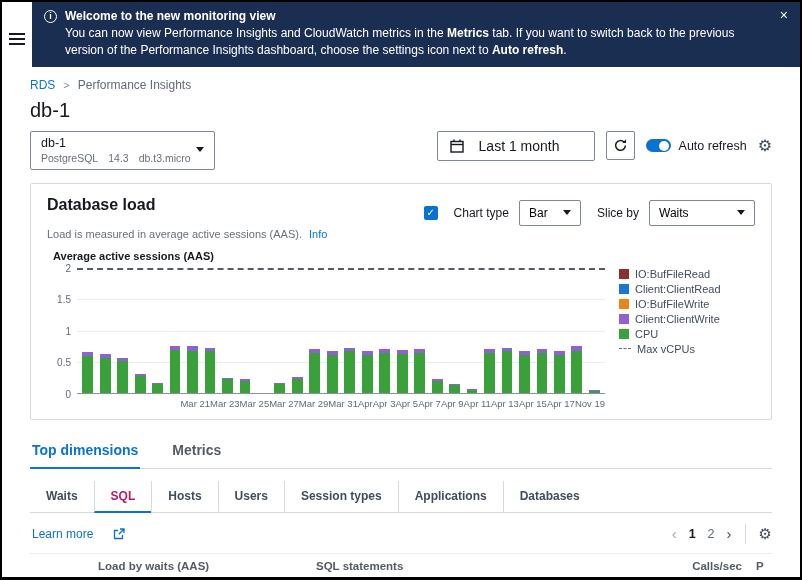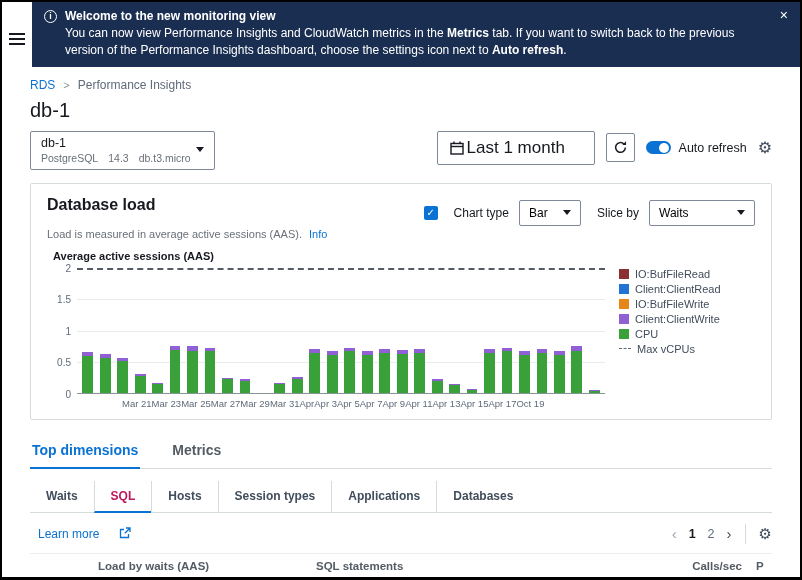--- a/index.html
+++ b/index.html
@@ -36,22 +36,22 @@
   
   .control-row { margin:9px 28px 0; display:flex; justify-content:space-between; align-items:flex-start; }
   .instance-select { width:185px; border:1px solid #7d8998; border-radius:2px; background:#fff;
                      padding:4px 26px 5px 10px; position:relative; text-align:left; }
   .inst-name { font-size:12.5px; color:#16191f; }
   .inst-meta { margin-top:2px; font-size:10.5px; color:#687078; display:flex; gap:10px; }
   .caret { width:0; height:0; border-left:4px solid transparent; border-right:4px solid transparent;
            border-top:5px solid #16191f; display:inline-block; }
   .instance-select .caret { position:absolute; right:10px; top:15px; }
   .toolbar-right { display:flex; align-items:center; gap:11px; }
-  .date-box { display:flex; align-items:center; gap:3px; border:1px solid #7d8998; border-radius:2px;
-              padding:6px 12px; min-width:158px; font-size:17px; color:#16191f; background:#fff; }
+  .date-box { display:flex; align-items:center; gap:15px; border:1px solid #7d8998; border-radius:2px;
+              padding:6px 12px; min-width:158px; font-size:14px; color:#16191f; background:#fff; }
   .sq-btn { width:29px; height:29px; border:1px solid #7d8998; border-radius:2px; display:flex;
             align-items:center; justify-content:center; background:#fff; }
   .toggle-wrap { display:flex; align-items:center; gap:8px; }
   .toggle { width:25px; height:13px; border-radius:8px; background:#0972d3; position:relative; display:inline-block; }
   .toggle::after { content:""; position:absolute; top:1.5px; right:2px; width:10px; height:10px; border-radius:50%; background:#fff; }
   .toggle-label { font-size:12.5px; }
   .gear { font-size:16px; color:#414d5c; line-height:1; }
 
   
   .card { margin:13px 28px 0; border:1px solid #d5dbdb; border-radius:2px; padding:12px 16px 10px; background:#fff; }
@@ -83,41 +83,41 @@
   .baseline { position:absolute; left:0; right:0; bottom:0; height:1px; background:#879596; }
   .maxline { position:absolute; left:0; right:0; top:0; border-top:2px dashed #545b64; }
   .bars { position:absolute; left:2px; right:2px; top:0; bottom:1px; display:flex; align-items:flex-end; }
   .bar-slot { flex:1; display:flex; align-items:flex-end; justify-content:center; height:100%; }
   .bar { width:62%; display:flex; flex-direction:column; }
   .legend { width:150px; padding:0 0 0 14px; }
   .legend-item { display:flex; align-items:center; gap:6px; margin-bottom:3px; }
   .legend-swatch { width:10px; height:10px; flex:0 0 auto; }
   .legend-dash { width:12px; border-top:1.5px dashed #5f6b7a; flex:0 0 auto; }
   .legend-label { font-size:11px; color:#414d5c; white-space:nowrap; }
-  .x-axis { margin:4px 150px 0 30px; display:flex; justify-content:flex-start; font-size:9.5px; color:#5f6b7a;padding-left:45px; }
+  .x-axis { margin:4px 150px 0 30px; display:flex; justify-content:flex-end; font-size:9.5px; color:#5f6b7a;padding-left:45px; }
 
   
   .main-tabs { margin:15px 28px 0; display:flex; gap:30px; border-bottom:1px solid #d5dbdb; }
   .main-tab { padding:7px 2px 9px; font-size:14px; font-weight:bold; color:#545b64; border-bottom:2px solid transparent; margin-bottom:-1px; }
   .main-tab.active { color:#0972d3; border-bottom-color:#0972d3; }
 
   
   .dim-tabs { margin:12px 28px 0; display:flex; border-bottom:1px solid #d5dbdb; }
   .dim-tab { padding:8px 16px; font-size:12px; font-weight:bold; color:#414d5c; border-left:1px solid #d5dbdb;
              border-bottom:2px solid transparent; margin-bottom:-1px; }
   .dim-tab:first-child { border-left:none; }
   .dim-tab.active { color:#be185d; border-bottom-color:#0972d3; }
 
   
   .filter-row { margin:11px 28px 0; display:flex; align-items:center; }
   .search-box { display:flex; align-items:center; gap:7px; width:310px; border:1px solid #7d8998; border-radius:2px;
                 padding:5px 9px; background:#fff; }
   .search-box input { border:none; outline:none; flex:1; font-size:12px; font-family:inherit; color:#16191f; background:transparent; }
   .search-box input::placeholder { color:#879596; }
-  .learn-more { margin-left:8px; color:#0972d3; font-size:12px; display:flex; align-items:flex-start; gap:20px; }
+  .learn-more { margin-left:2px; color:#0972d3; font-size:12px; display:flex; align-items:center; gap:20px; }
   .pager { margin-left:auto; display:flex; align-items:center; gap:12px; font-size:13px; }
   .pg-arrow { color:#9ba7b6; font-size:15px; line-height:1; }
   .pg-arrow.dark { color:#414d5c; }
   .pg { color:#5f6b7a; font-size:12.5px; }
   .pg.current { color:#16191f; font-weight:bold; }
   .v-div { width:1px; height:20px; background:#d5dbdb; margin:0 13px; }
   .gear.small { font-size:15px; }
 
   
   .tbl { margin:9px 28px 0; border-top:1px solid #eaeded; }
@@ -452,34 +452,35 @@
         <span>Mar 31</span>
         <span>Apr</span>
         <span>Apr 3</span>
         <span>Apr 5</span>
         <span>Apr 7</span>
         <span>Apr 9</span>
         <span>Apr 11</span>
         <span>Apr 13</span>
         <span>Apr 15</span>
         <span>Apr 17</span>
-        <span>Oct 19</span>
+        <span>Nov 19</span>
       </div>
   </div>
 </section>
 
 <div class="main-tabs">
   <div class="main-tab active">Top dimensions</div>
   <div class="main-tab">Metrics</div>
 </div>
 
 <div class="dim-tabs">
   <div class="dim-tab">Waits</div>
   <div class="dim-tab active">SQL</div>
   <div class="dim-tab">Hosts</div>
+  <div class="dim-tab">Users</div>
   <div class="dim-tab">Session types</div>
   <div class="dim-tab">Applications</div>
   <div class="dim-tab">Databases</div>
 </div>
 
 <div class="filter-row">
   <a class="learn-more">
     <span>Learn more</span>
     <svg width="12" height="12" viewBox="0 0 12 12">
       <path d="M5 2.5H1.5v8h8V7" fill="none" stroke="#0972d3" stroke-width="1.3"></path>

